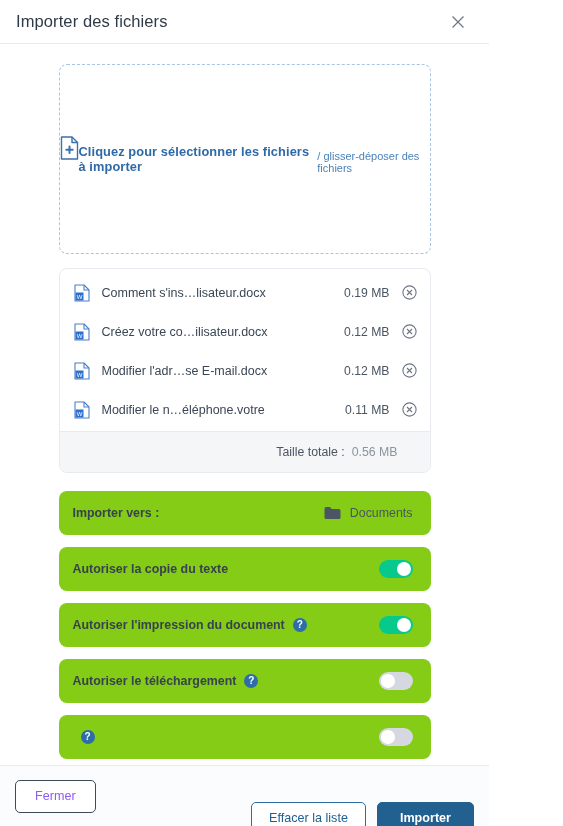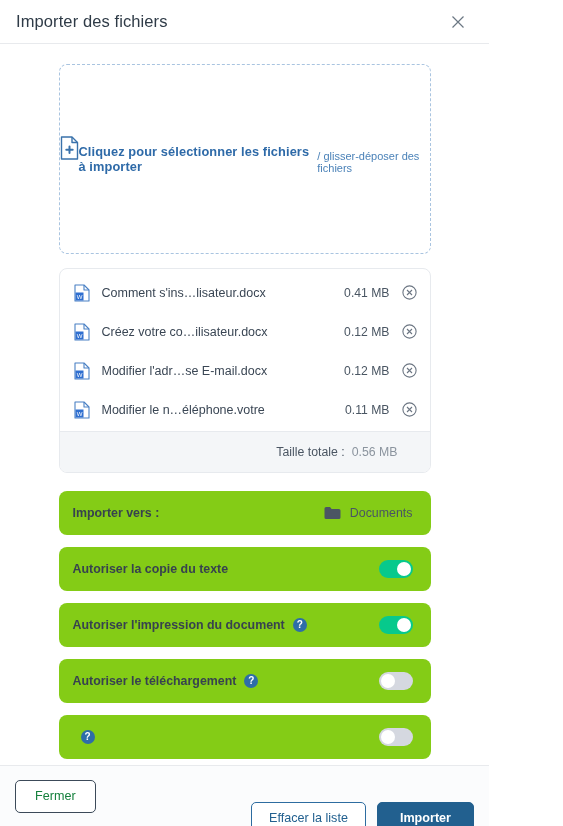--- a/index.html
+++ b/index.html
@@ -248,21 +248,21 @@
     box-sizing: border-box;
     display: inline-flex;
     align-items: center;
     justify-content: center;
   }
   .btn-close {
     height: 33px;
     padding: 12px 19px;
     background: #ffffff;
     border: 1px solid #3c4a59;
-    color: #15803d;
+    color: #8b5cf6;
   }
   .btn-clear {
     height: 33px;
     padding: 0 17px;
     background: #ffffff;
     border: 1px solid #2d6ca0;
     color: #22608f;
   }
   .btn-import {
     height: 33px;
@@ -308,21 +308,21 @@
           <div class="file-row">
             <div class="file-icon">
               <svg width="16" height="18" viewBox="0 0 16 18" aria-hidden="true">
                 <path d="M1 1 H10 L15 6 V17 H1 Z" fill="#ffffff" stroke="#4a80c4" stroke-width="1.1" stroke-linejoin="round"></path>
                 <path d="M10 1 V6 H15" fill="none" stroke="#4a80c4" stroke-width="1.1" stroke-linejoin="round"></path>
                 <rect x="1.5" y="8.5" width="8" height="8" fill="#2f6fd0"></rect>
                 <text x="5.5" y="14.8" font-family="Liberation Sans, sans-serif" font-size="6" fill="#ffffff" text-anchor="middle">W</text>
               </svg>
             </div>
             <div class="file-name">Comment s'ins…lisateur.docx</div>
-            <div class="file-size">0.41 MB</div>
+            <div class="file-size">0.19 MB</div>
             <div class="file-remove">
               <svg width="15" height="15" viewBox="0 0 15 15" aria-hidden="true">
                 <circle cx="7.5" cy="7.5" r="6.6" fill="none" stroke="#6c7683" stroke-width="1.1"></circle>
                 <path d="M5 5 L10 10 M10 5 L5 10" stroke="#6c7683" stroke-width="1.1" fill="none"></path>
               </svg>
             </div>
           </div>
 
           <div class="file-row">
             <div class="file-icon">

